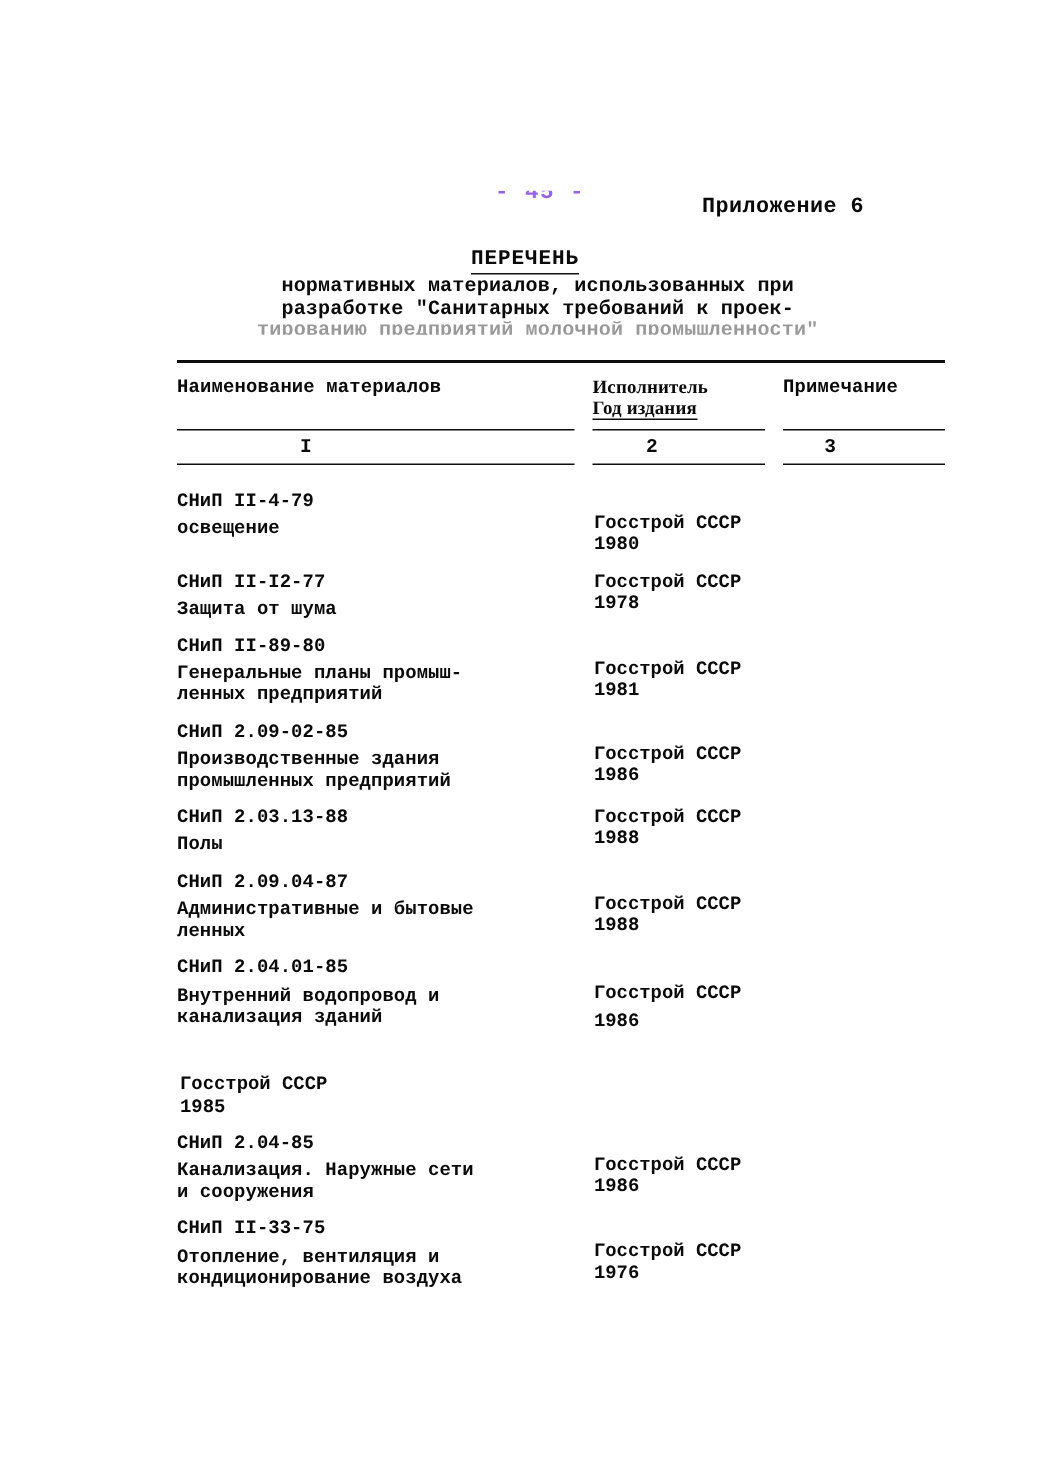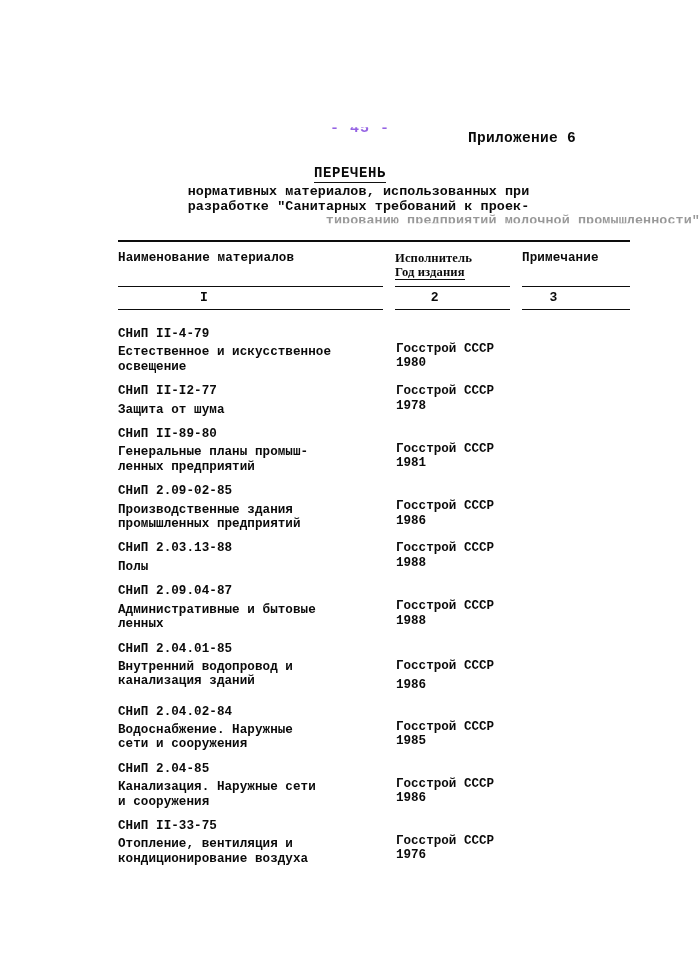--- a/index.html
+++ b/index.html
@@ -75,21 +75,20 @@
     font-weight: 700;
     line-height: 14.6px;
     letter-spacing: .1px;
   }
   .subtitle div { white-space: pre; margin-left: 17px; }
   .sub-l3 {
     
     opacity: .42;
     filter: blur(.35px);
     clip-path: inset(0 0 38% 0);
-    text-align: right;
   }
 
   
   .table {
     position: absolute;
     left: 118px;
     top: 240px;
     width: 512px;
   }
 
@@ -241,21 +240,20 @@
       <i class="gap"></i>
       <i class="seg3"></i>
     </div>
 
   </div>
 
   <div class="body" id="table-body">
       <div class="row">
         <div class="col-name">
           <span class="code">СНиП II-4-79</span>
-          <span class="name-line">Естественное и искусственное</span>
           <span class="name-line">освещение</span>
         </div>
         <div class="col-exec pad-top">
           <span class="exec-org">Госстрой СССР</span>
           <span class="exec-year">1980</span>
         </div>
         <div class="col-note"></div>
       </div>
       <div class="row">
         <div class="col-name">
@@ -321,25 +319,20 @@
           <span class="name-line">Внутренний водопровод и</span>
           <span class="name-line">канализация зданий</span>
         </div>
         <div class="col-exec pad-top split-year">
           <span class="exec-org">Госстрой СССР</span>
           <span class="exec-year">1986</span>
         </div>
         <div class="col-note"></div>
       </div>
       <div class="row">
-        <div class="col-name">
-          <span class="code">СНиП 2.04.02-84</span>
-          <span class="name-line">Водоснабжение. Наружные</span>
-          <span class="name-line">сети и сооружения</span>
-        </div>
         <div class="col-exec pad-top">
           <span class="exec-org">Госстрой СССР</span>
           <span class="exec-year">1985</span>
         </div>
         <div class="col-note"></div>
       </div>
       <div class="row">
         <div class="col-name">
           <span class="code">СНиП 2.04-85</span>
           <span class="name-line">Канализация. Наружные сети</span>

